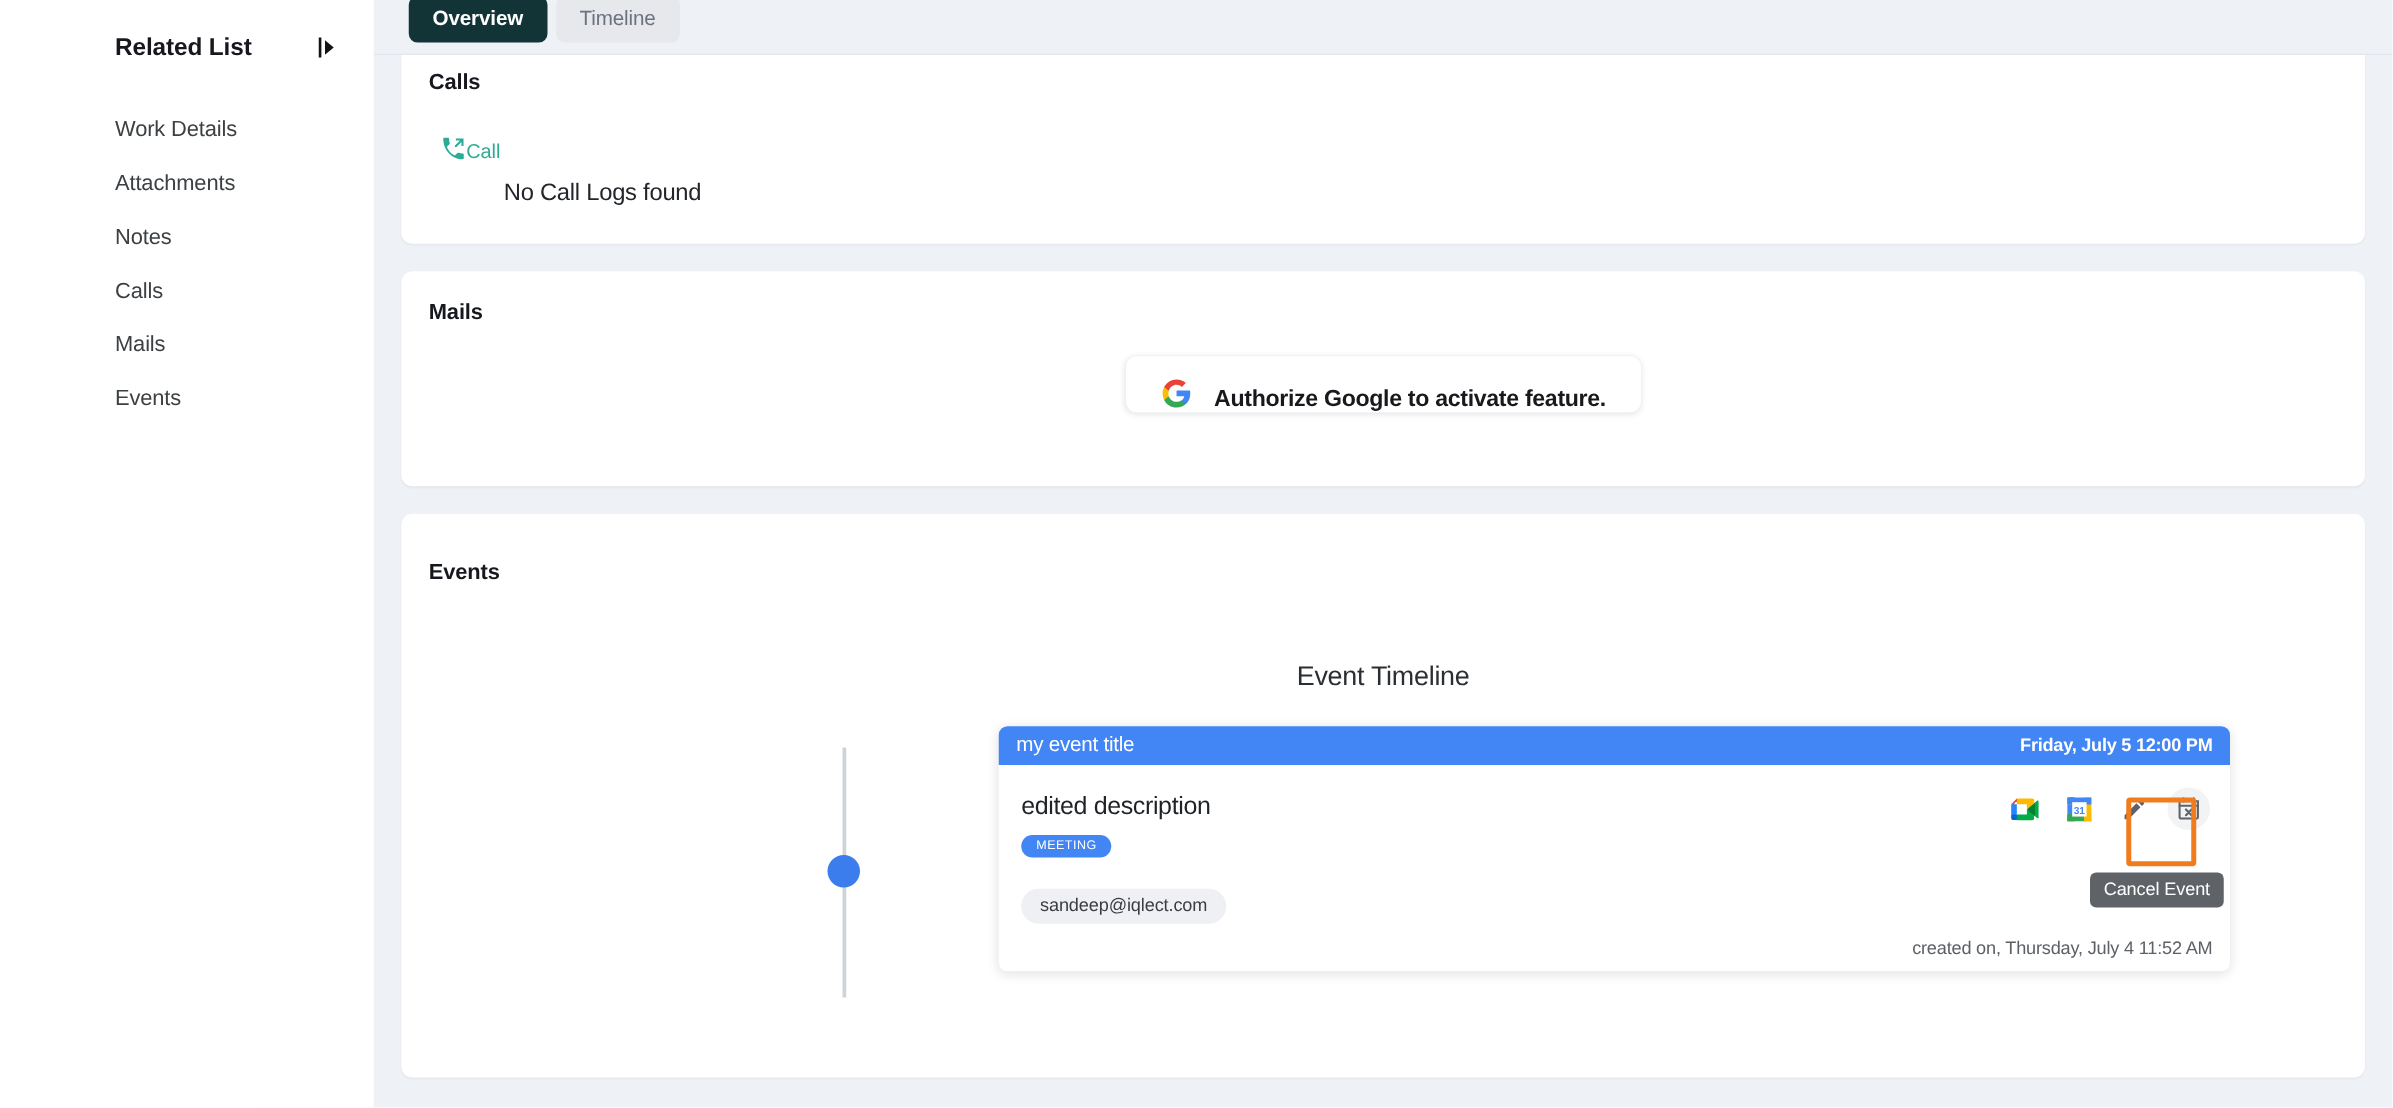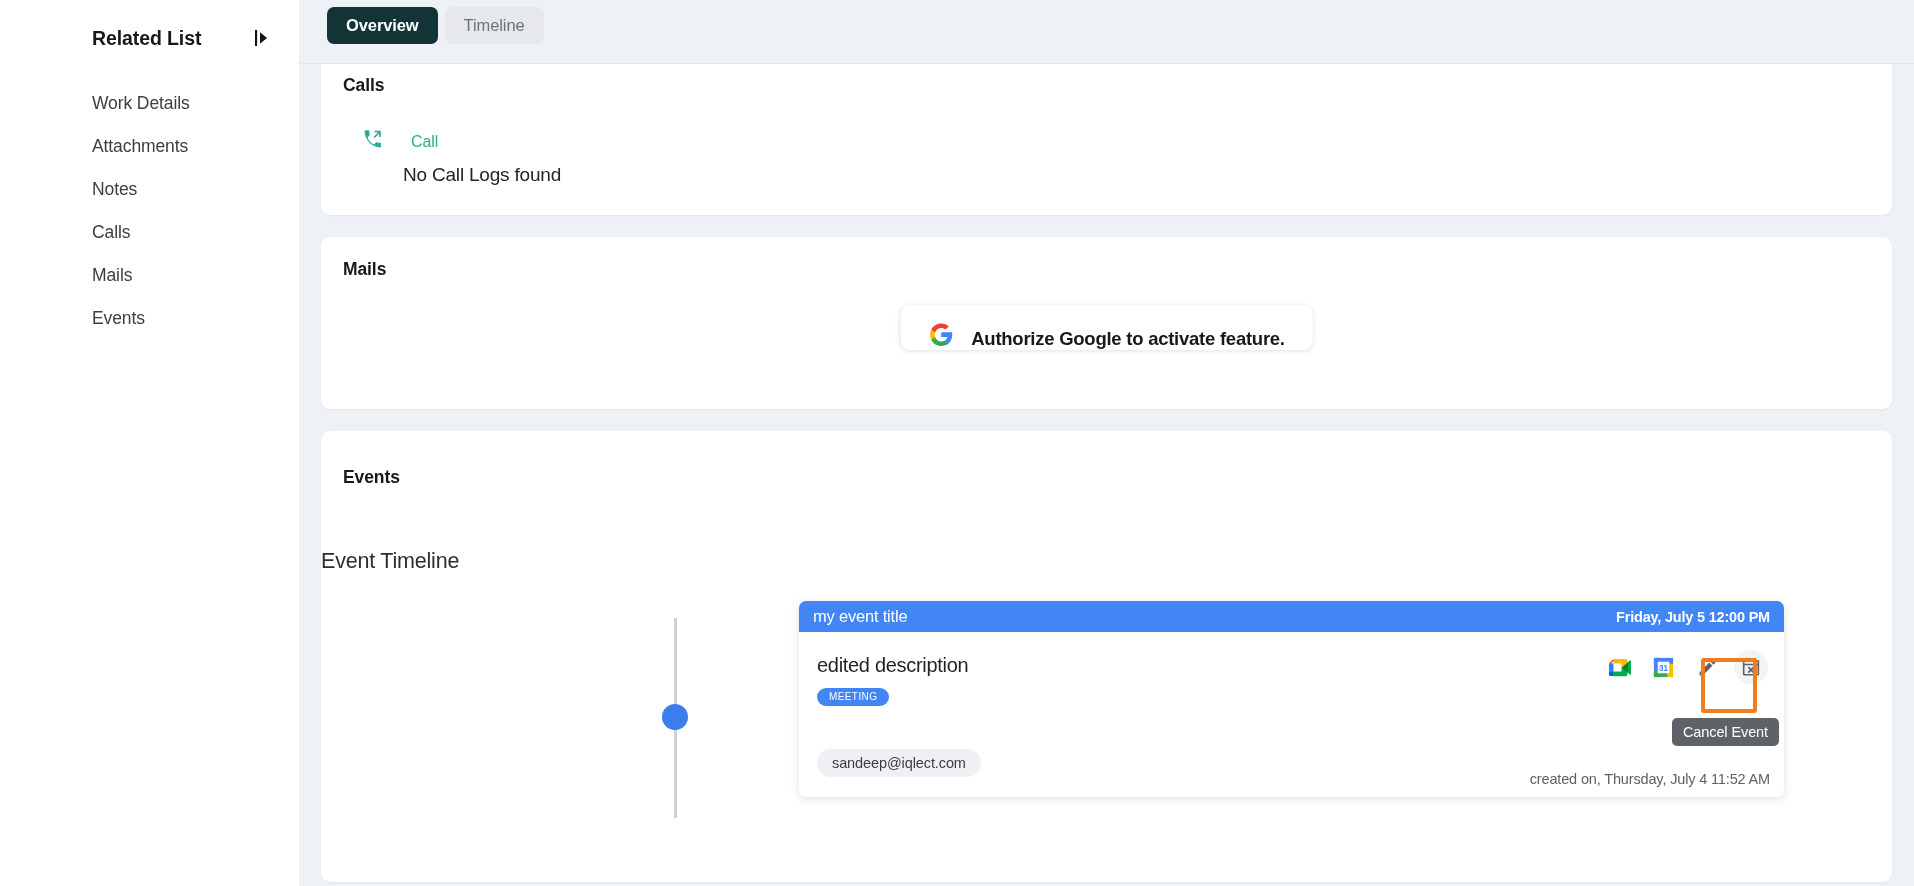--- a/index.html
+++ b/index.html
@@ -25,21 +25,21 @@
     cursor: pointer; }
   .sidebar-nav { margin-top: 22px; }
   .sidebar-item {
     display: block; padding: 11px 0 11px 92px; font-size: 17.5px; color: #3c4043;
     cursor: pointer; letter-spacing: -0.1px;
   }
 
   
   .main { flex: 1 1 auto; height: 886px; background: #eef1f5; position: relative; overflow: hidden; }
   .topbar {
-    height: 64px; background: #eef1f5; display: flex; align-items: center;
+    height: 44px; background: #eef1f5; display: flex; align-items: center;
     padding: 0 22px 12px 28px; position: relative; border-bottom: 1px solid #e2e6ec;
   }
   .tabs { display: flex; gap: 7px; align-items: center; }
   .tab {
     border: none; border-radius: 7px; padding: 9px 19px; font-size: 16.5px;
     font-family: inherit; cursor: pointer; letter-spacing: -0.1px;
   }
   .tab.active { background: #123436; color: #ffffff; font-weight: bold; }
   .tab.inactive { background: #e6e8ec; color: #6b7280; }
 
@@ -66,39 +66,39 @@
 
   .card {
     background: #ffffff; border-radius: 9px; margin: 0 0 22px 0;
     box-shadow: 0 1px 2px rgba(16,24,40,0.05);
   }
   .card-calls { margin-top: 0; height: 151px; padding: 0 22px;
     border-radius: 0 0 9px 9px; position: relative; }
   .card-title { font-size: 17.5px; font-weight: bold; color: #16181d; letter-spacing: -0.1px; }
 
   .calls-title { position: absolute; left: 22px; top: 11px; }
-  .call-link-row { position: absolute; left: 41px; top: 65px; display: flex; align-items: center; gap: 28px;
+  .call-link-row { position: absolute; left: 31px; top: 65px; display: flex; align-items: center; gap: 0;
     cursor: pointer; }
   .call-label { font-size: 16px; color: #2eab94; letter-spacing: -0.1px; }
   .no-calls { position: absolute; left: 82px; top: 100px; font-size: 19px; color: #22252a; letter-spacing: -0.2px; }
 
   .card-mails { height: 172px; position: relative; padding: 0 22px; }
   .mails-title { position: absolute; left: 22px; top: 22px; }
   .google-btn {
     position: absolute; left: 50%; transform: translateX(-50%); top: 68px;
     background: #ffffff; border-radius: 9px; box-shadow: 0 1px 5px rgba(16,24,40,0.13);
     height: 45px; display: flex; align-items: flex-end; gap: 18px; padding: 0 28px;
     cursor: pointer; border: none; font-family: inherit;
   }
   .google-btn-label { font-size: 18.5px; font-weight: bold; color: #18191c; letter-spacing: -0.25px; }
 
   .card-events { height: 451px; position: relative; padding: 0 22px; }
   .events-title { position: absolute; left: 22px; top: 36px; }
   .event-timeline-heading {
-    position: absolute; top: 118px; left: 0; right: 0; text-align: left;
+    position: absolute; top: 118px; left: 0; right: 0; text-align: center;
     font-size: 21.5px; color: #2b2e33; letter-spacing: -0.2px;
   }
 
   .timeline-wrap { position: absolute; left: 0; right: 0; top: 170px; height: 230px; }
   .timeline-axis { position: absolute; left: 353px; top: 17px; width: 3px; height: 200px; background: #cfd3d8; }
   .timeline-dot { position: absolute; left: 341px; top: 103px; width: 26px; height: 26px;
     border-radius: 50%; background: #3b7ded; }
 
   .event-card {
     position: absolute; left: 478px; width: 985px; top: 0;
@@ -113,21 +113,21 @@
   .event-title { font-size: 16.5px; color: #ffffff; letter-spacing: -0.2px; }
   .event-date { font-size: 14.5px; color: #ffffff; font-weight: bold; letter-spacing: -0.2px; }
 
   .event-body { position: relative; padding: 22px 14px 14px 18px; height: 165px; }
   .event-desc { font-size: 20px; color: #1f2328; letter-spacing: -0.3px; }
   .meeting-badge {
     display: inline-block; margin-top: 11px; background: #4285f4; color: #ffffff;
     border-radius: 11px; padding: 3px 12px 4px; font-size: 10px; letter-spacing: 0.4px;
   }
   .attendee-pill {
-    display: inline-block; margin-top: 43px; background: #eef0f4; color: #3a3d42;
+    display: inline-block; margin-top: 25px; background: #eef0f4; color: #3a3d42;
     border-radius: 14px; padding: 6px 15px; font-size: 14.5px; letter-spacing: -0.1px;
   }
   .created-on {
     position: absolute; right: 14px; bottom: 10px; font-size: 14.5px; color: #5c6067;
     letter-spacing: -0.15px;
   }
 
   .event-actions { position: absolute; right: 16px; top: 18px; display: flex; align-items: center; gap: 10px; }
   .action-btn {
     width: 34px; height: 34px; border: none; background: transparent; cursor: pointer;

